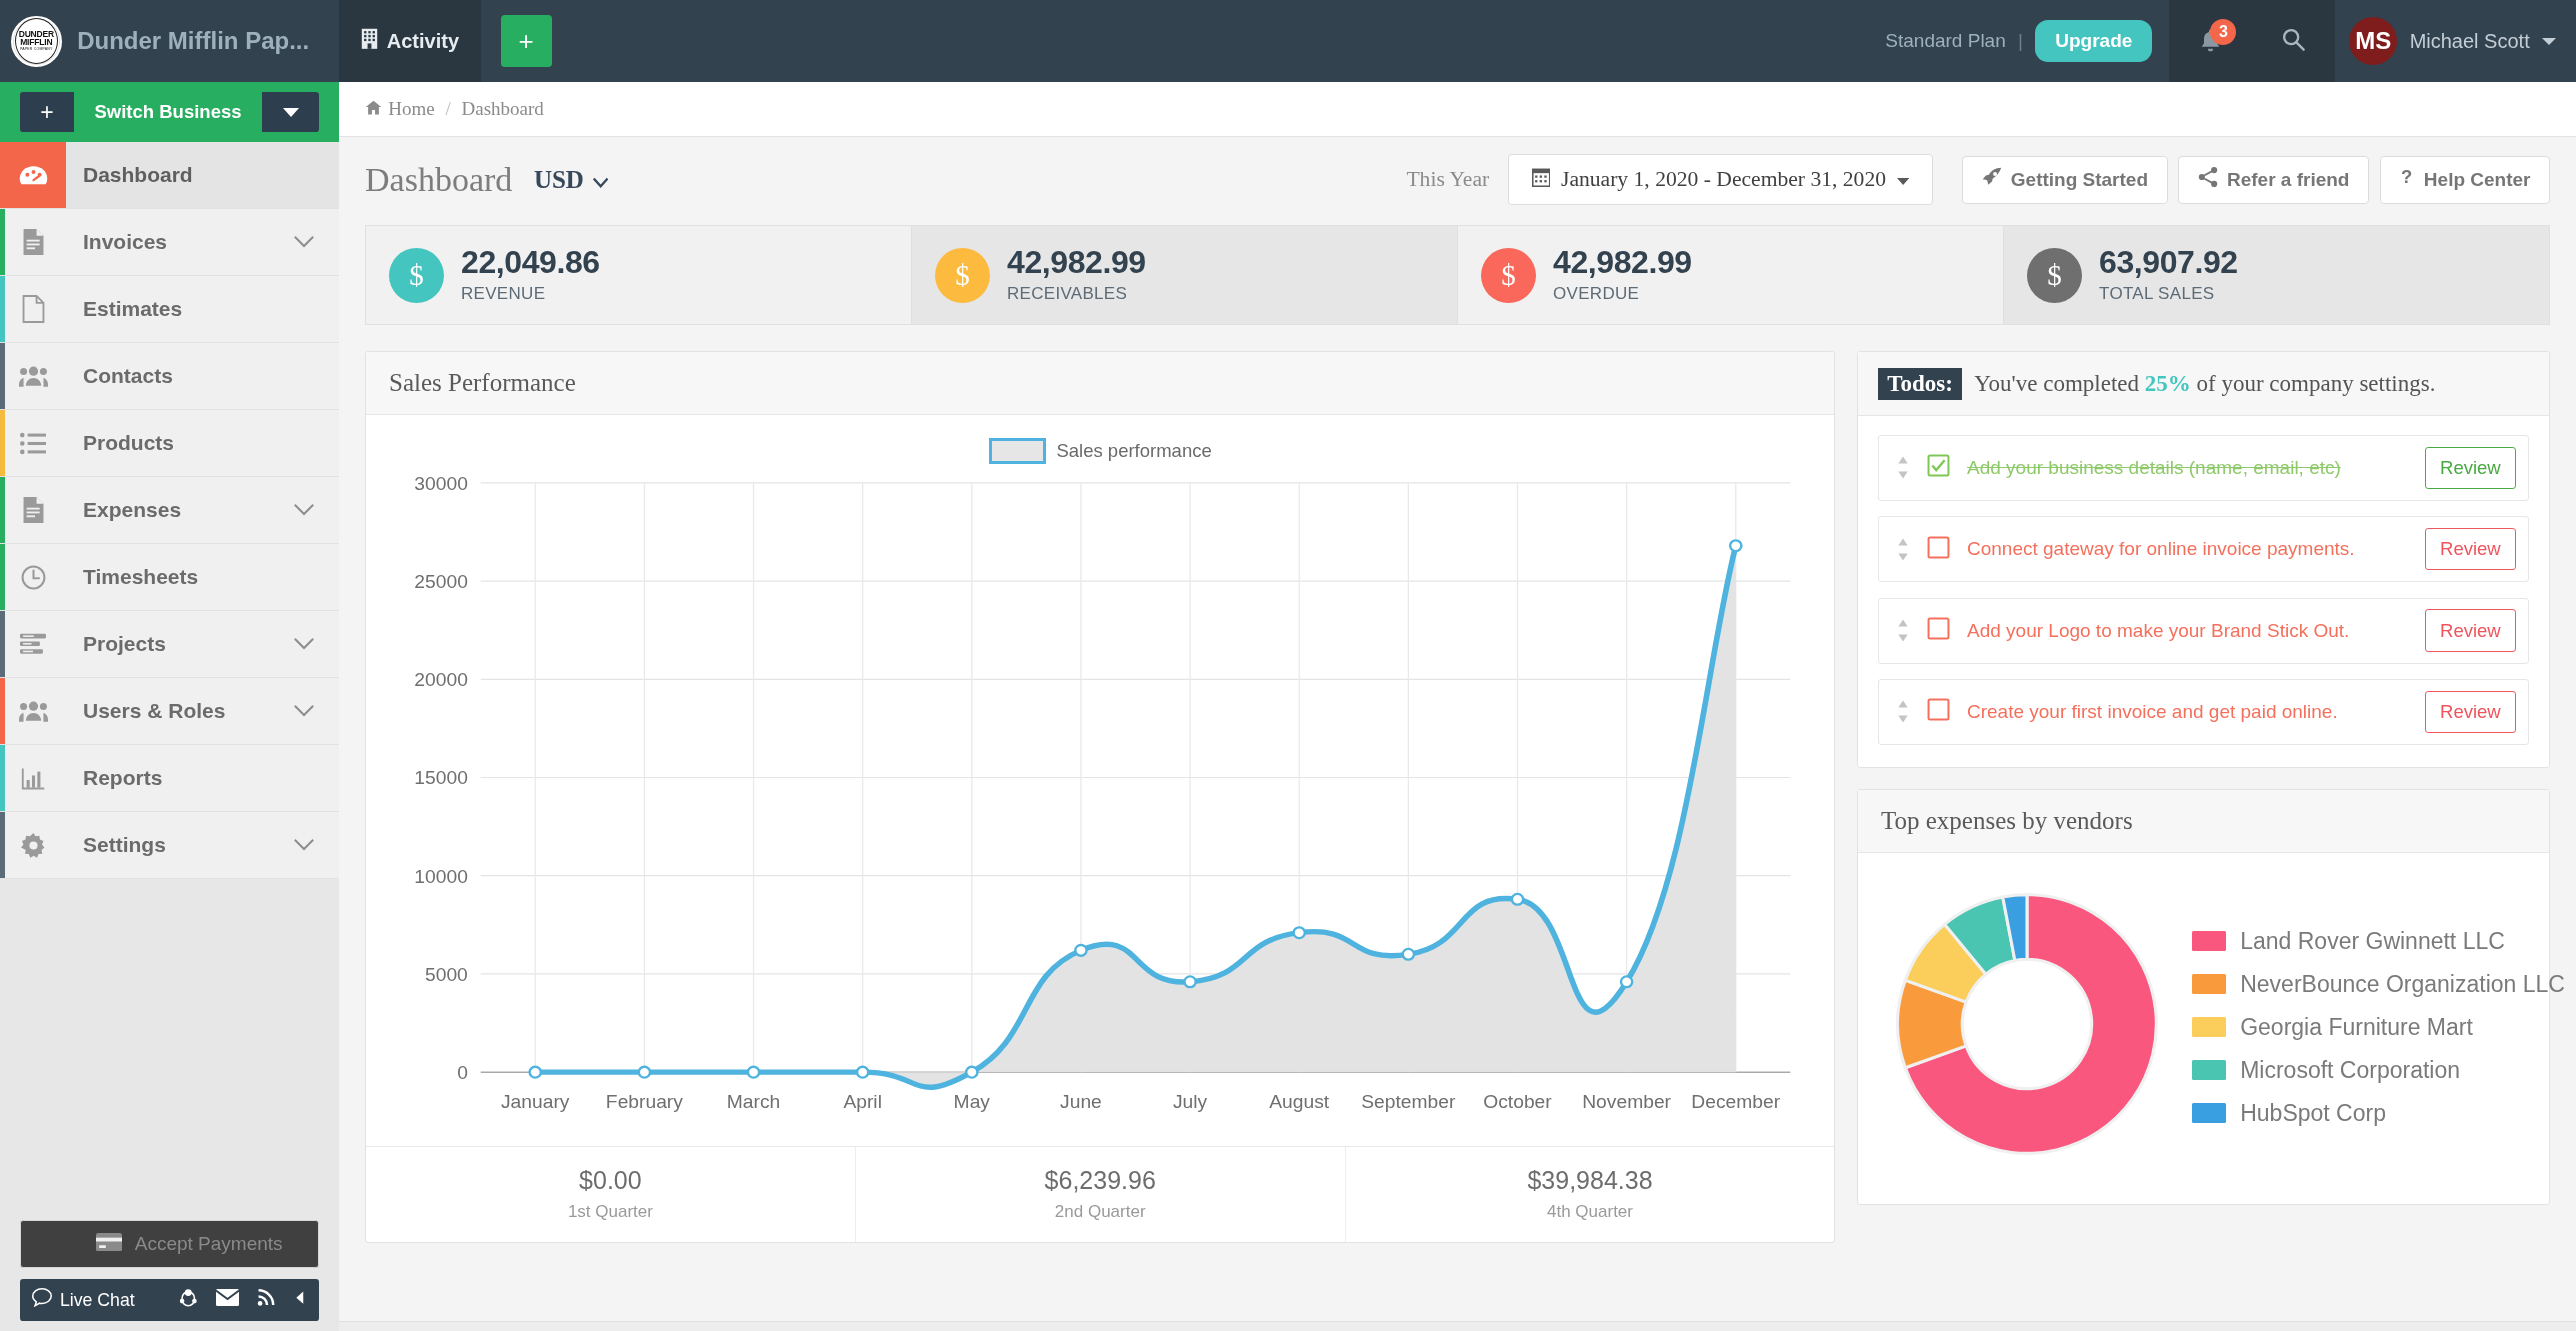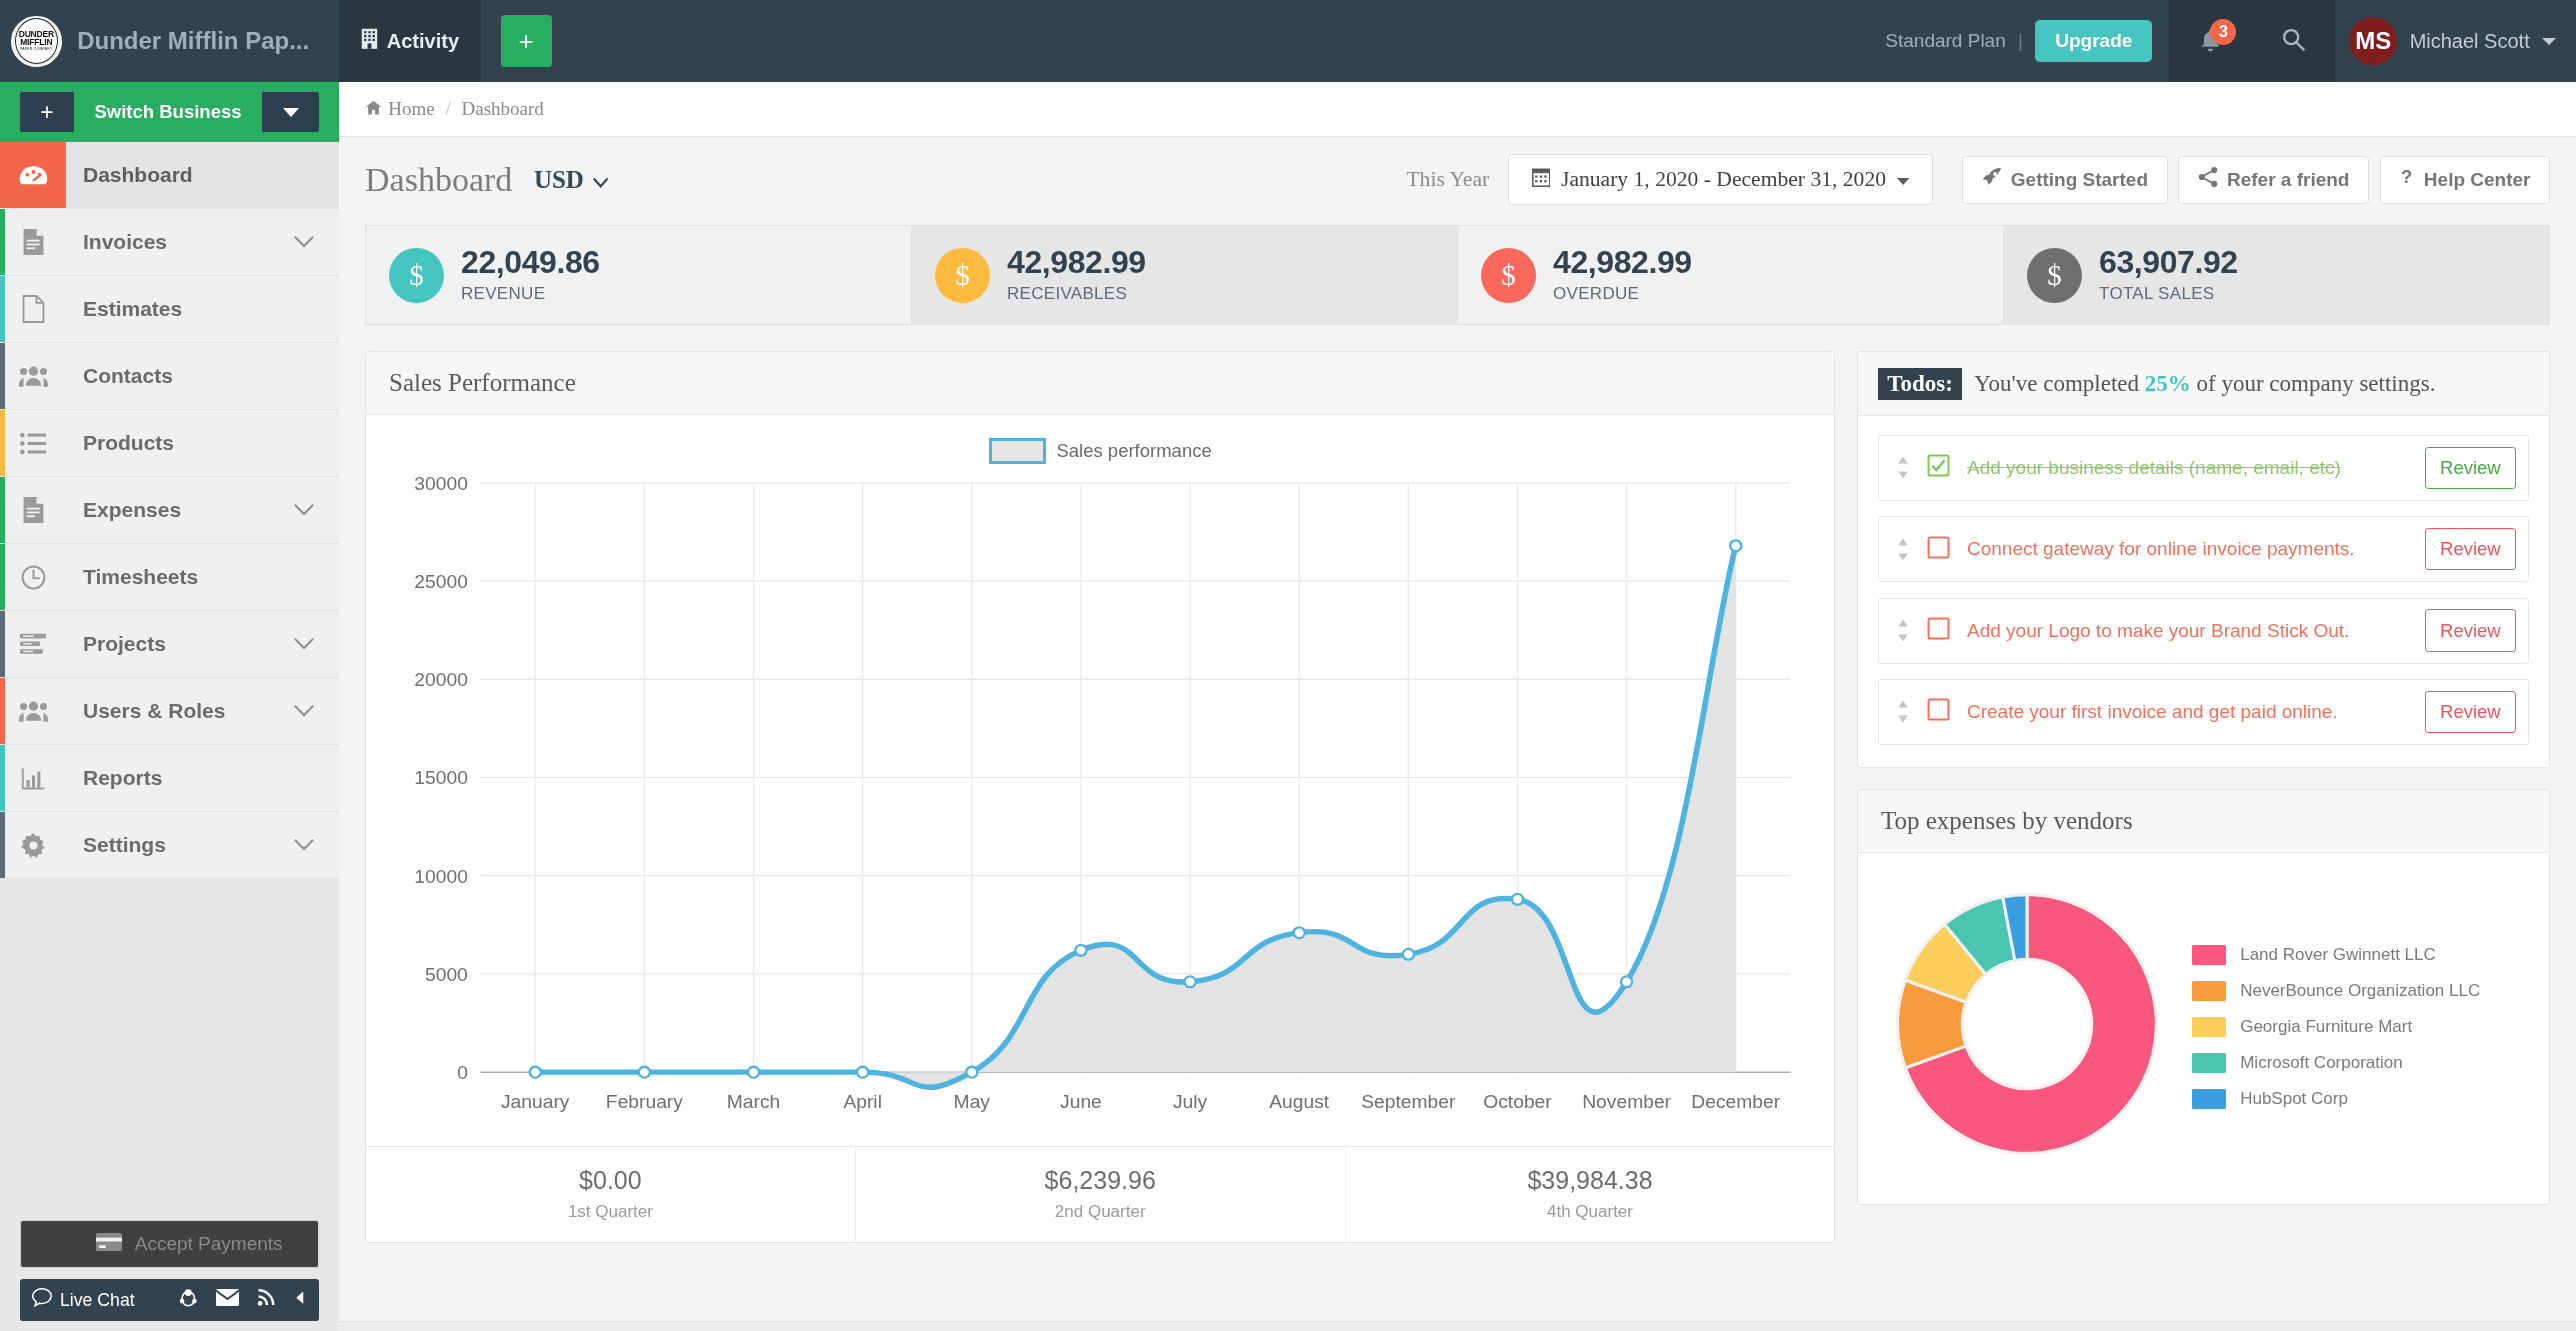--- a/index.html
+++ b/index.html
@@ -42,21 +42,21 @@
     display: flex; align-items: center; justify-content: center; font-size: 26px;
     border-radius: 3.8px; font-weight: 300; cursor: pointer; flex: 0 0 51px;
   }
   .top-spacer { flex: 1 1 auto; }
   .top-right { display: flex; align-items: stretch; }
   .plan-wrap { display: flex; align-items: center; gap: 12.3px; padding-right: 17px; }
   .plan-text { color: #9fb0bd; font-size: 19px; }
   .plan-sep { color: #6d7f8c; font-size: 19px; }
   .upgrade-btn {
     background: #45c5bf; color: #fff; font-size: 19px; font-weight: 700;
-    padding: 10px 20px; border-radius: 5px; cursor: pointer; white-space: nowrap;
+    padding: 10px 20px; border-radius: 13px; cursor: pointer; white-space: nowrap;
   }
   .icon-cell {
     width: 83px; display: flex; align-items: center; justify-content: center;
     background: #2a3640; cursor: pointer; position: relative;
   }
   .icon-cell.sep { background: #2a3640; }
   .bell { position: relative; width: 23px; height: 26px; }
   .badge {
     position: absolute; top: -9.2px; right: -14px; background: #f4664a; color: #fff;
     min-width: 26px; height: 26px; border-radius: 13px; font-size: 16px; font-weight: 700;
@@ -212,21 +212,21 @@
     padding: 9.2px 14px; font-size: 18.5px; cursor: pointer; white-space: nowrap;
   }
   .review-btn.green { border-color: #49a942; color: #49a942; }
 
   
   .vendors-body { display: flex; align-items: center; padding: 17px 20px 23px 15.4px; gap: 10.8px; }
   .donut-wrap { width: 308px; flex: 0 0 308px; }
   .vendor-legend { display: flex; flex-direction: column; gap: 16px; padding-top: 3.1px; }
   .vl-row { display: flex; align-items: center; gap: 14px; }
   .vl-sw { width: 34px; height: 20px; border-radius: 1.5px; flex: 0 0 34px; }
-  .vl-txt { font-size: 17px; color: #7a7a7a; white-space: nowrap; }
+  .vl-txt { font-size: 23px; color: #7a7a7a; white-space: nowrap; }
 
   .scroll-strip { height: 10.8px; background: #ededed; border-top: 0.8px solid #e0e0e0; }
 </style>
 </head>
 <body>
 
 <div class="app">
 
   <div class="topbar">
     <div class="brand">

